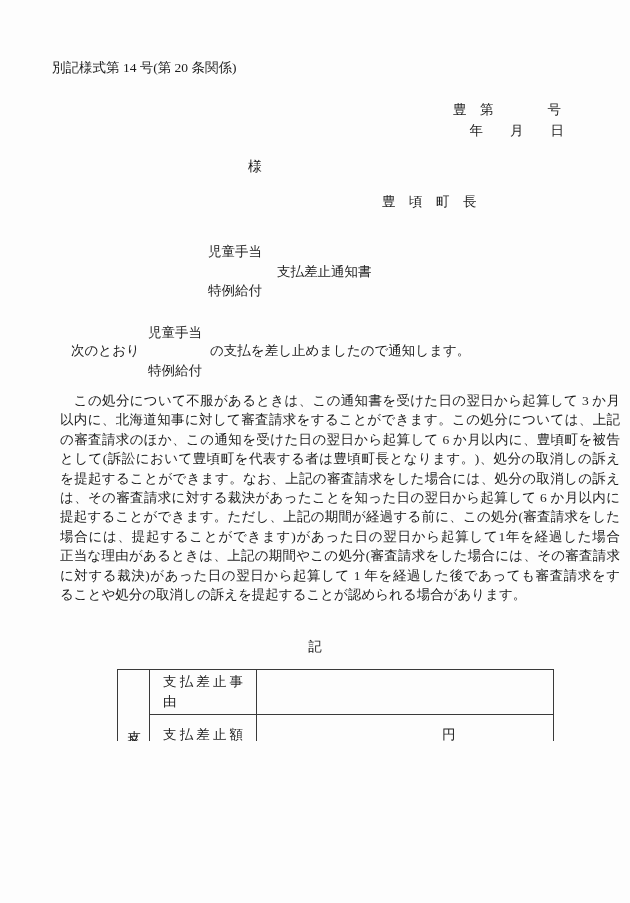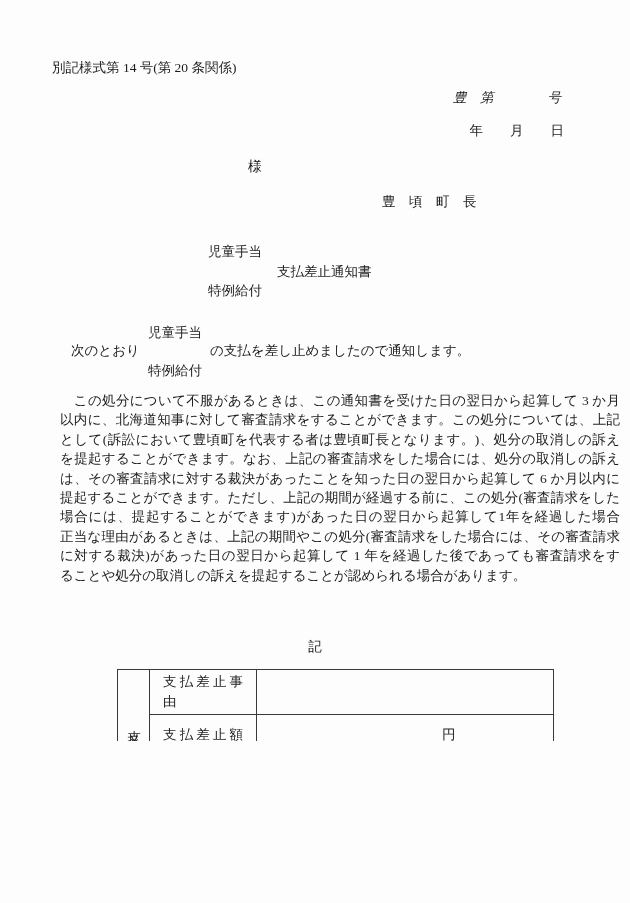--- a/index.html
+++ b/index.html
@@ -14,21 +14,21 @@
     width: 630px;
     height: 741px;
     background: #fdfdfd;
     overflow: hidden;
     font-size: 13.5px;
     line-height: 1.45;
   }
   .abs { position: absolute; white-space: pre; }
 
   .form-number { left: 52px; top: 58px; }
-  .doc-number  { top: 88px; right: 69px; text-align: right; font-style: italic; }
+  .doc-number  { top: 100px; right: 69px; text-align: right; }
   .date-line   { top: 121px; right: 66px; text-align: right; }
   .addressee   { left: 248px; top: 157px; font-size: 14px; }
   .issuer      { left: 382px; top: 192px; }
 
   .title-top    { left: 208px; top: 242px; }
   .title-main   { left: 277px; top: 262px; }
   .title-bottom { left: 208px; top: 281px; }
 
   .intro-lead       { left: 71px;  top: 341px; text-align: center; }
   .intro-stack-top  { left: 148px; top: 323px; }
@@ -112,20 +112,21 @@
   <div class="abs title-bottom">特例給付</div>
 
   <div class="abs intro-lead">次のとおり</div>
   <div class="abs intro-stack-top">児童手当</div>
   <div class="abs intro-stack-bot">特例給付</div>
   <div class="abs intro-tail">の支払を差し止めましたので通知します。</div>
 
   <div class="body-text">
     <div class="body-line">　この処分について不服があるときは、この通知書を受けた日の翌日から起算して 3 か月</div>
     <div class="body-line">以内に、北海道知事に対して審査請求をすることができます。この処分については、上記</div>
+    <div class="body-line">の審査請求のほか、この通知を受けた日の翌日から起算して 6 か月以内に、豊頃町を被告</div>
     <div class="body-line">として(訴訟において豊頃町を代表する者は豊頃町長となります。)、処分の取消しの訴え</div>
     <div class="body-line">を提起することができます。なお、上記の審査請求をした場合には、処分の取消しの訴え</div>
     <div class="body-line">は、その審査請求に対する裁決があったことを知った日の翌日から起算して 6 か月以内に</div>
     <div class="body-line">提起することができます。ただし、上記の期間が経過する前に、この処分(審査請求をした</div>
     <div class="body-line">場合には、提起することができます)があった日の翌日から起算して1年を経過した場合</div>
     <div class="body-line">正当な理由があるときは、上記の期間やこの処分(審査請求をした場合には、その審査請求</div>
     <div class="body-line">に対する裁決)があった日の翌日から起算して 1 年を経過した後であっても審査請求をす</div>
     <div class="body-line last">ることや処分の取消しの訴えを提起することが認められる場合があります。</div>
   </div>
 

